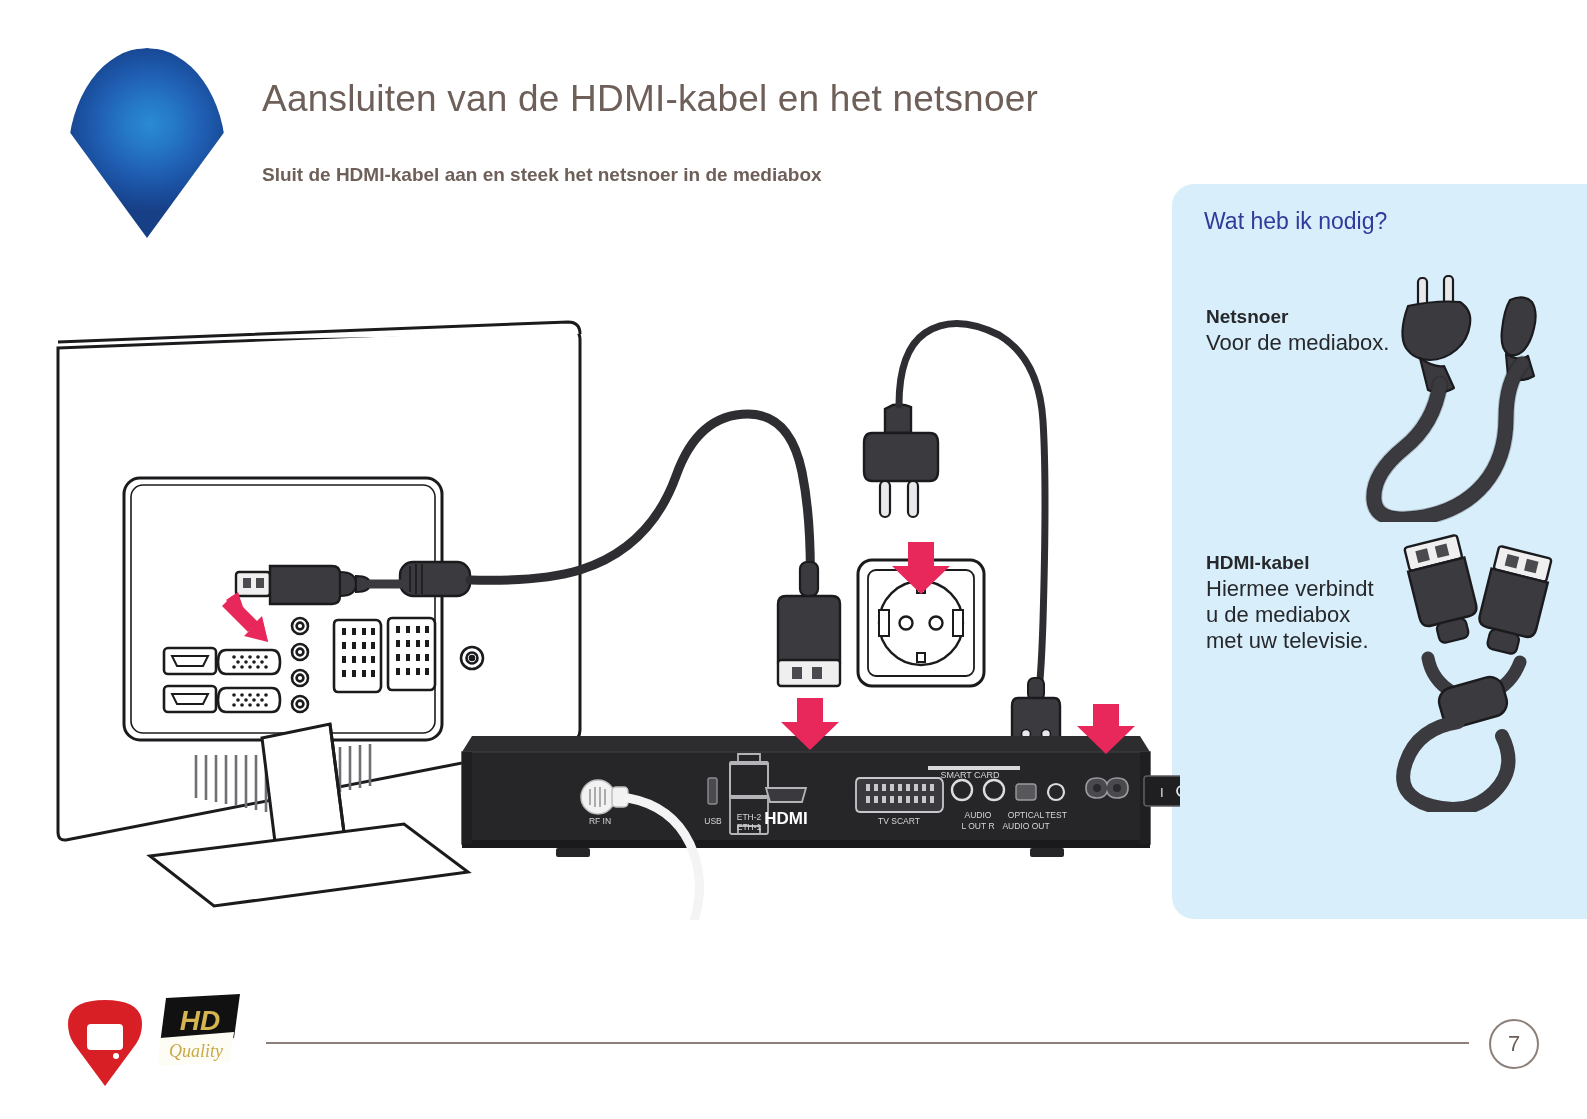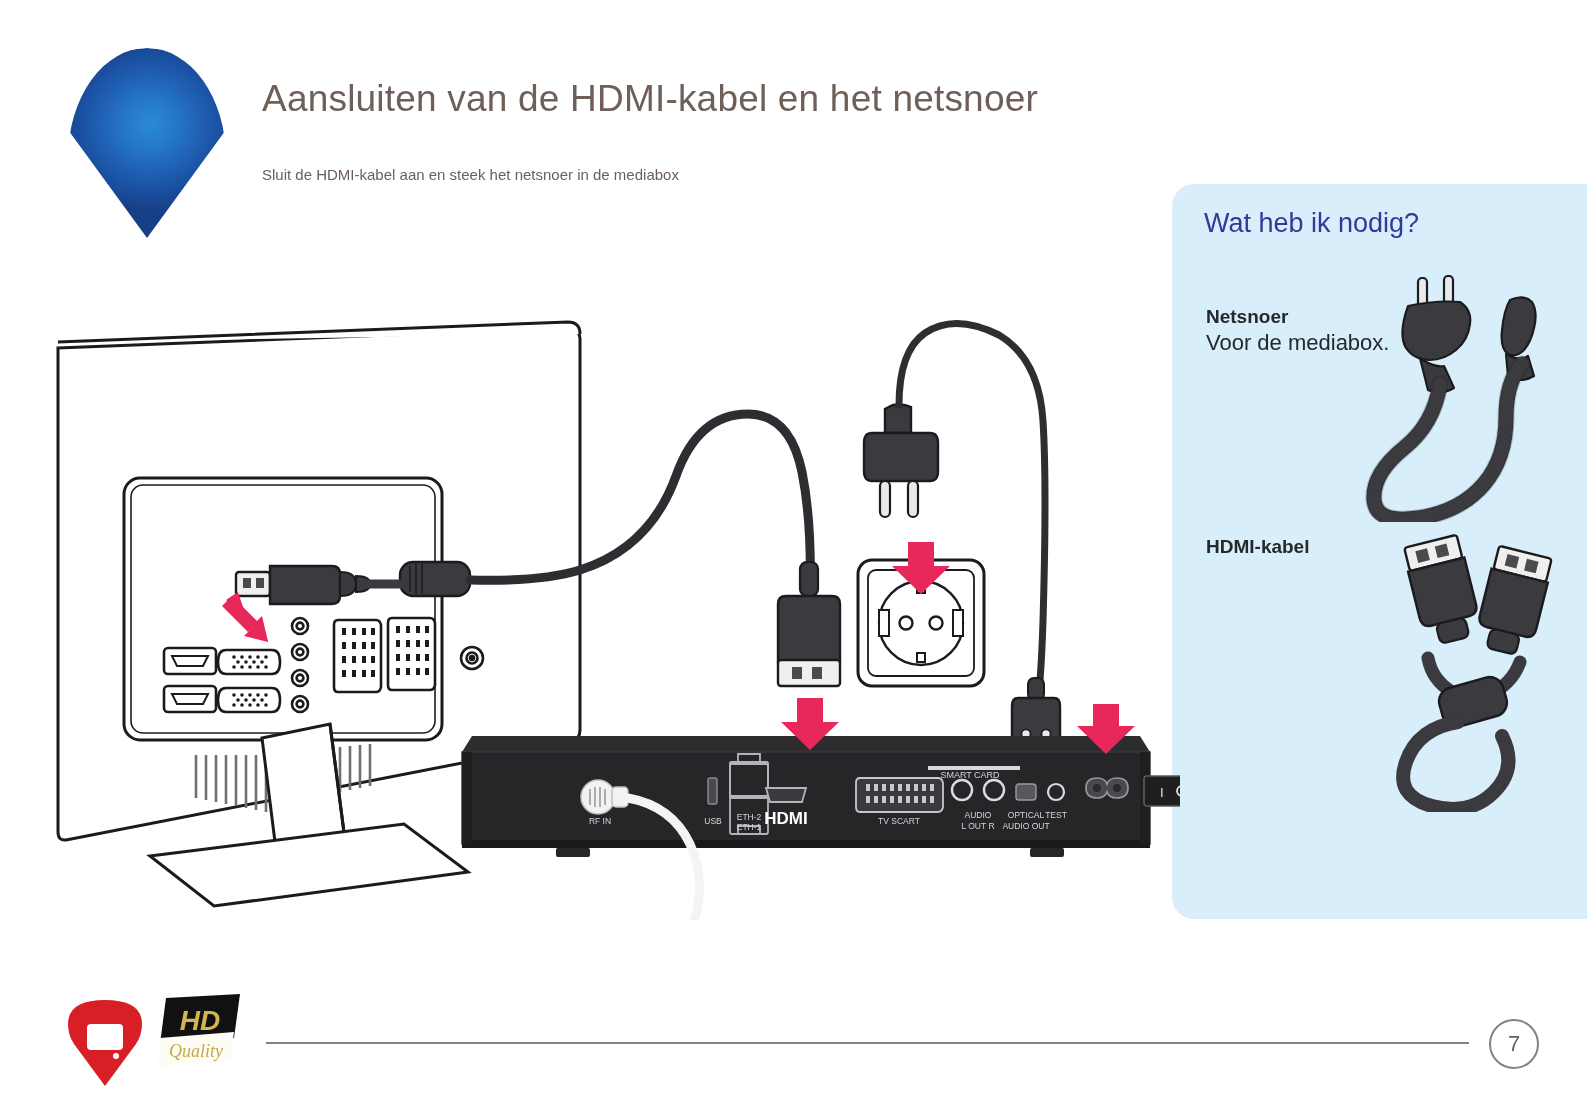--- a/index.html
+++ b/index.html
@@ -20,38 +20,38 @@
     border-radius:50% 50% 50% 50% / 58% 58% 42% 42%;
     clip-path:polygon(50% 100%, 100% 43%, 100% 30%, 93% 13%, 75% 2%, 50% 0%, 25% 2%, 7% 13%, 0% 30%, 0% 43%);
   }
   .header-title{
     position:absolute;left:262px;top:78px;
     font-size:37px;font-weight:400;color:#6e6059;letter-spacing:.2px;
     white-space:nowrap;
   }
   .header-sub{
     position:absolute;left:262px;top:157px;
-    font-size:15px;line-height:36px;color:#6e6059;font-weight:400;
+    font-size:19px;line-height:36px;color:#6e6059;font-weight:700;
   }
 
   
   .info-panel{
     position:absolute;left:1172px;top:184px;width:420px;height:735px;
     background:#d8eefb;border-radius:22px 0 0 22px;
   }
   .info-title{
     position:absolute;left:32px;top:24px;
-    font-size:27px;color:#2f3a9a;font-weight:400;white-space:nowrap;
+    font-size:23px;color:#2f3a9a;font-weight:400;white-space:nowrap;
   }
   .item{position:absolute;}
   .item-title{font-size:19px;font-weight:700;color:#26282b;margin:0 0 2px 0;}
   .item-desc{font-size:22px;line-height:26px;color:#26282b;font-weight:400;}
 
   .item-netsnoer{left:34px;top:122px;width:190px;}
-  .item-hdmi{left:34px;top:352px;width:190px;}
+  .item-hdmi{left:34px;top:368px;width:190px;}
 
   .art{position:absolute;}
   .art-netsnoer{left:190px;top:88px;width:230px;height:250px;}
   .art-hdmi{left:178px;top:348px;width:240px;height:280px;}
 
   
   .illus{position:absolute;left:0px;top:300px;width:1180px;height:620px;}
   .logo-pin{position:absolute;left:68px;top:1000px;width:74px;height:86px;}
   .hd-badge{position:absolute;left:158px;top:994px;width:84px;height:72px;}
   .footer-rule{
@@ -102,20 +102,25 @@
         <path d="M144 82 q14 8 22 2 l6 20 q-14 8 -26 0 Z"></path>
       </g>
 
       <path d="M78 112 q-6 40 -36 64 q-32 26 -30 52 q2 24 44 18 q42 -6 66 -34 q22 -26 22 -66 q0 -36 16 -54" fill="none" stroke="#3b3b3f" stroke-width="15" stroke-linecap="round"></path>
       <path d="M78 112 q-6 40 -36 64 q-32 26 -30 52 q2 24 44 18 q42 -6 66 -34 q22 -26 22 -66 q0 -36 16 -54" fill="none" stroke="#1b1b1e" stroke-width="17" stroke-linecap="round" opacity=".25"></path>
       <path d="M78 112 q-6 40 -36 64 q-32 26 -30 52 q2 24 44 18 q42 -6 66 -34 q22 -26 22 -66 q0 -36 16 -54" fill="none" stroke="#3b3b3f" stroke-width="13" stroke-linecap="round"></path>
     </svg>
 
     <div class="item item-hdmi">
       <div class="item-title">HDMI-kabel</div>
+      <div class="item-desc">
+        <div>Hiermee verbindt</div>
+        <div>u de mediabox</div>
+        <div>met uw televisie.</div>
+      </div>
     </div>
 
     <svg class="art art-hdmi" viewBox="0 0 240 280">
 
       <g transform="rotate(-14 92 60)">
         <rect x="66" y="8" width="54" height="24" rx="3" fill="#efefef" stroke="#1b1b1e" stroke-width="2.4"></rect>
         <rect x="76" y="14" width="12" height="12" fill="#4b4b4f"></rect>
         <rect x="96" y="14" width="12" height="12" fill="#4b4b4f"></rect>
         <path d="M64 32 h58 v48 q0 10 -10 10 h-38 q-10 0 -10 -10 Z" fill="#3b3b3f" stroke="#1b1b1e" stroke-width="2.4"></path>
         <rect x="78" y="90" width="30" height="20" rx="6" fill="#3b3b3f" stroke="#1b1b1e" stroke-width="2.2"></rect>

